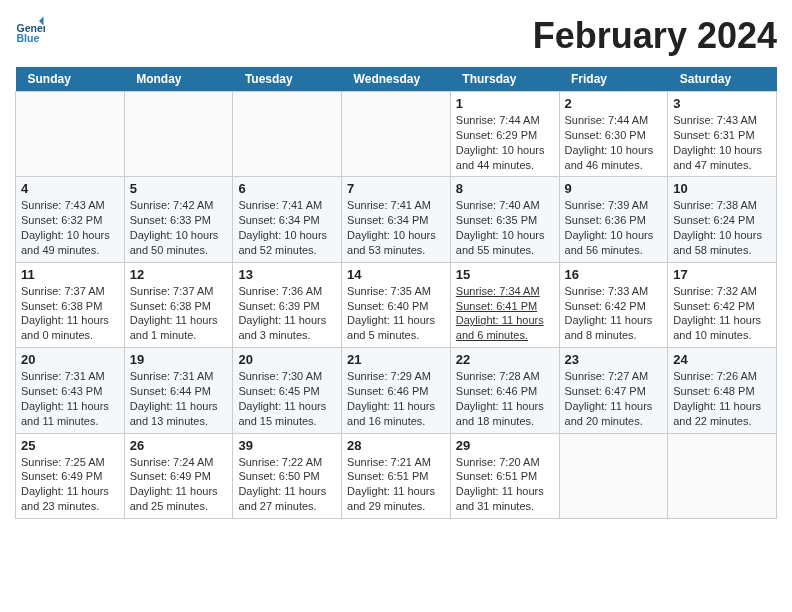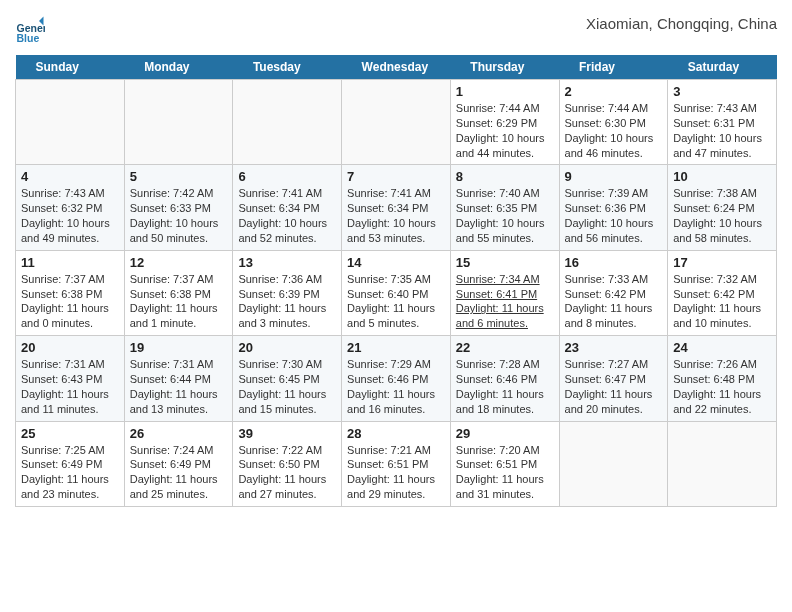--- a/index.html
+++ b/index.html
@@ -36,21 +36,21 @@
       color: #444;
     }
     table {
       width: 100%;
       border-collapse: collapse;
       font-size: 11px;
     }
     th {
       background-color: #2471a3;
       color: #fff;
-      padding: 5px 20px;
+      padding: 5px 12px;
       text-align: left;
       font-size: 12px;
       font-weight: bold;
     }
     td {
       border: 1px solid #ccc;
       vertical-align: top;
       padding: 4px 5px;
       width: calc(100% / 7);
       height: 80px;
@@ -78,21 +78,21 @@
 
 <div class="header">
   <div class="logo">
     <svg class="logo-icon" viewBox="0 0 40 40">
       <text x="2" y="22" font-size="14" font-weight="bold" fill="#1a5276">General</text>
       <text x="2" y="36" font-size="14" font-weight="bold" fill="#2980b9">Blue</text>
       <polygon points="32,8 38,2 38,14" fill="#2980b9"></polygon>
     </svg>
   </div>
   <div class="title-block">
-    <div class="subtitle">Xiaomian, Chongqing, China</div>
+    <div class="month-title">February 2024</div>
   </div>
 </div>
 
 <table>
   <thead>
     <tr id="days-header">
         <th>Sunday</th>
         <th>Monday</th>
         <th>Tuesday</th>
         <th>Wednesday</th>

